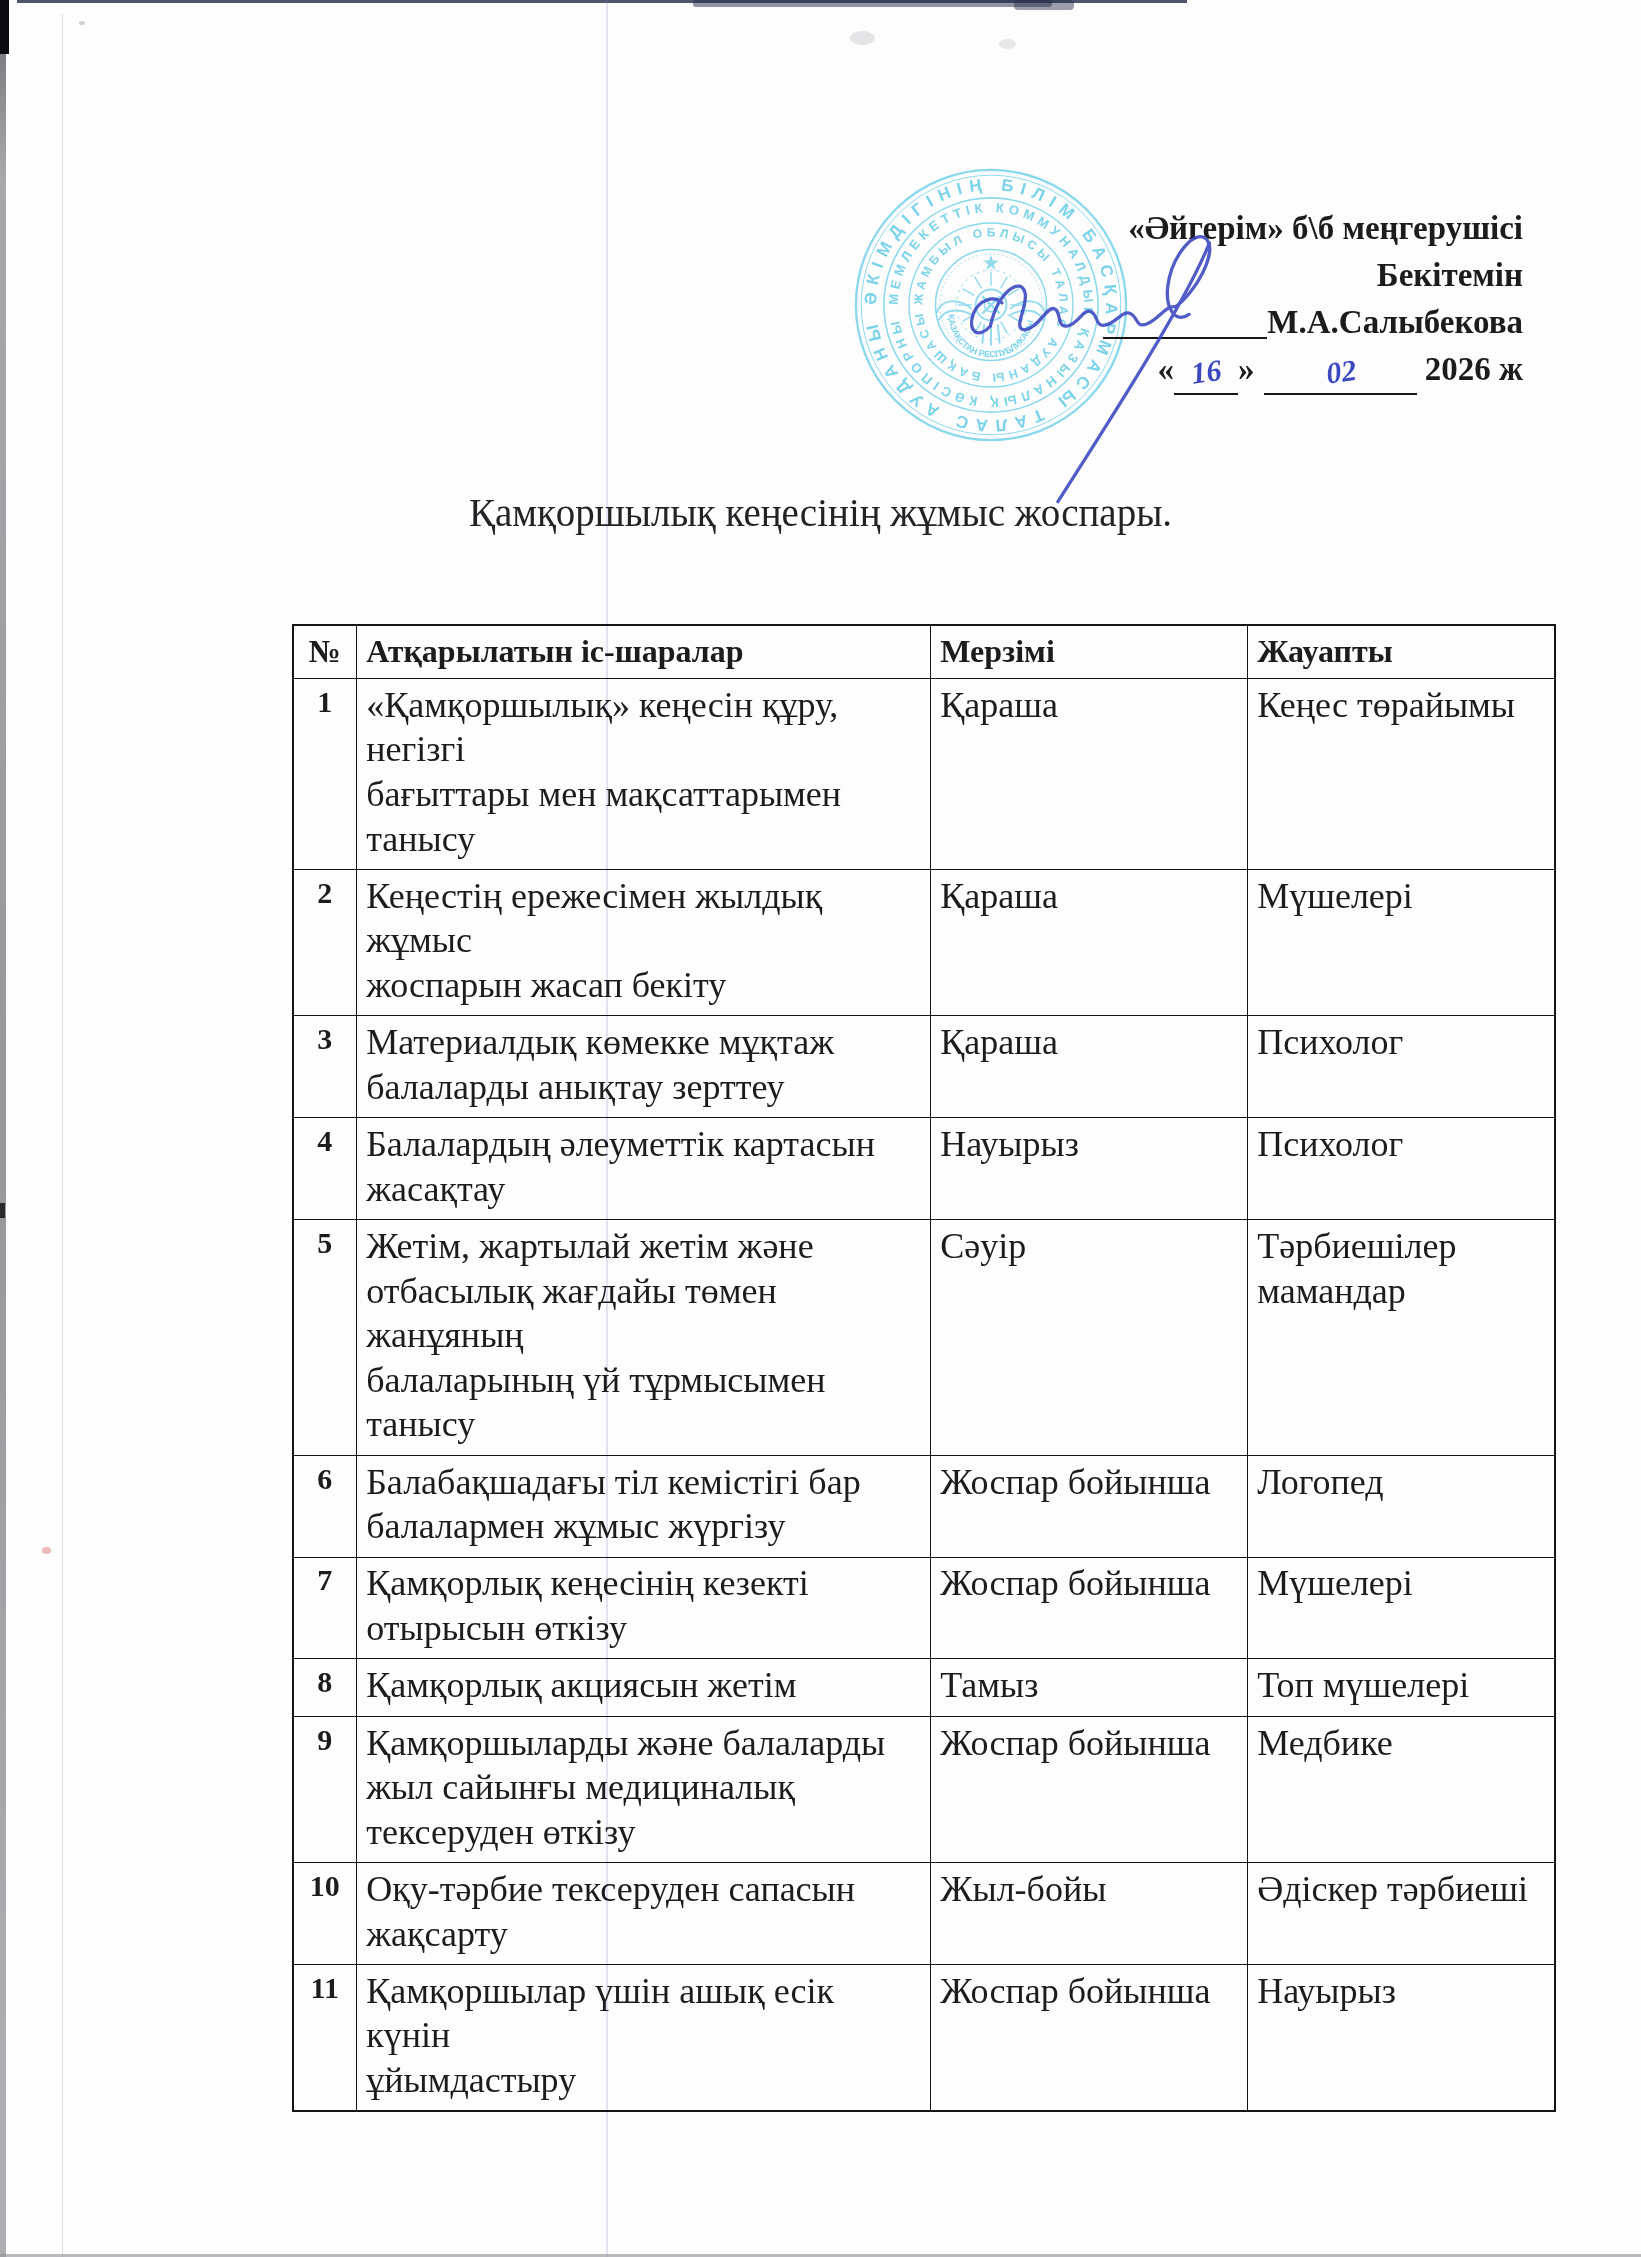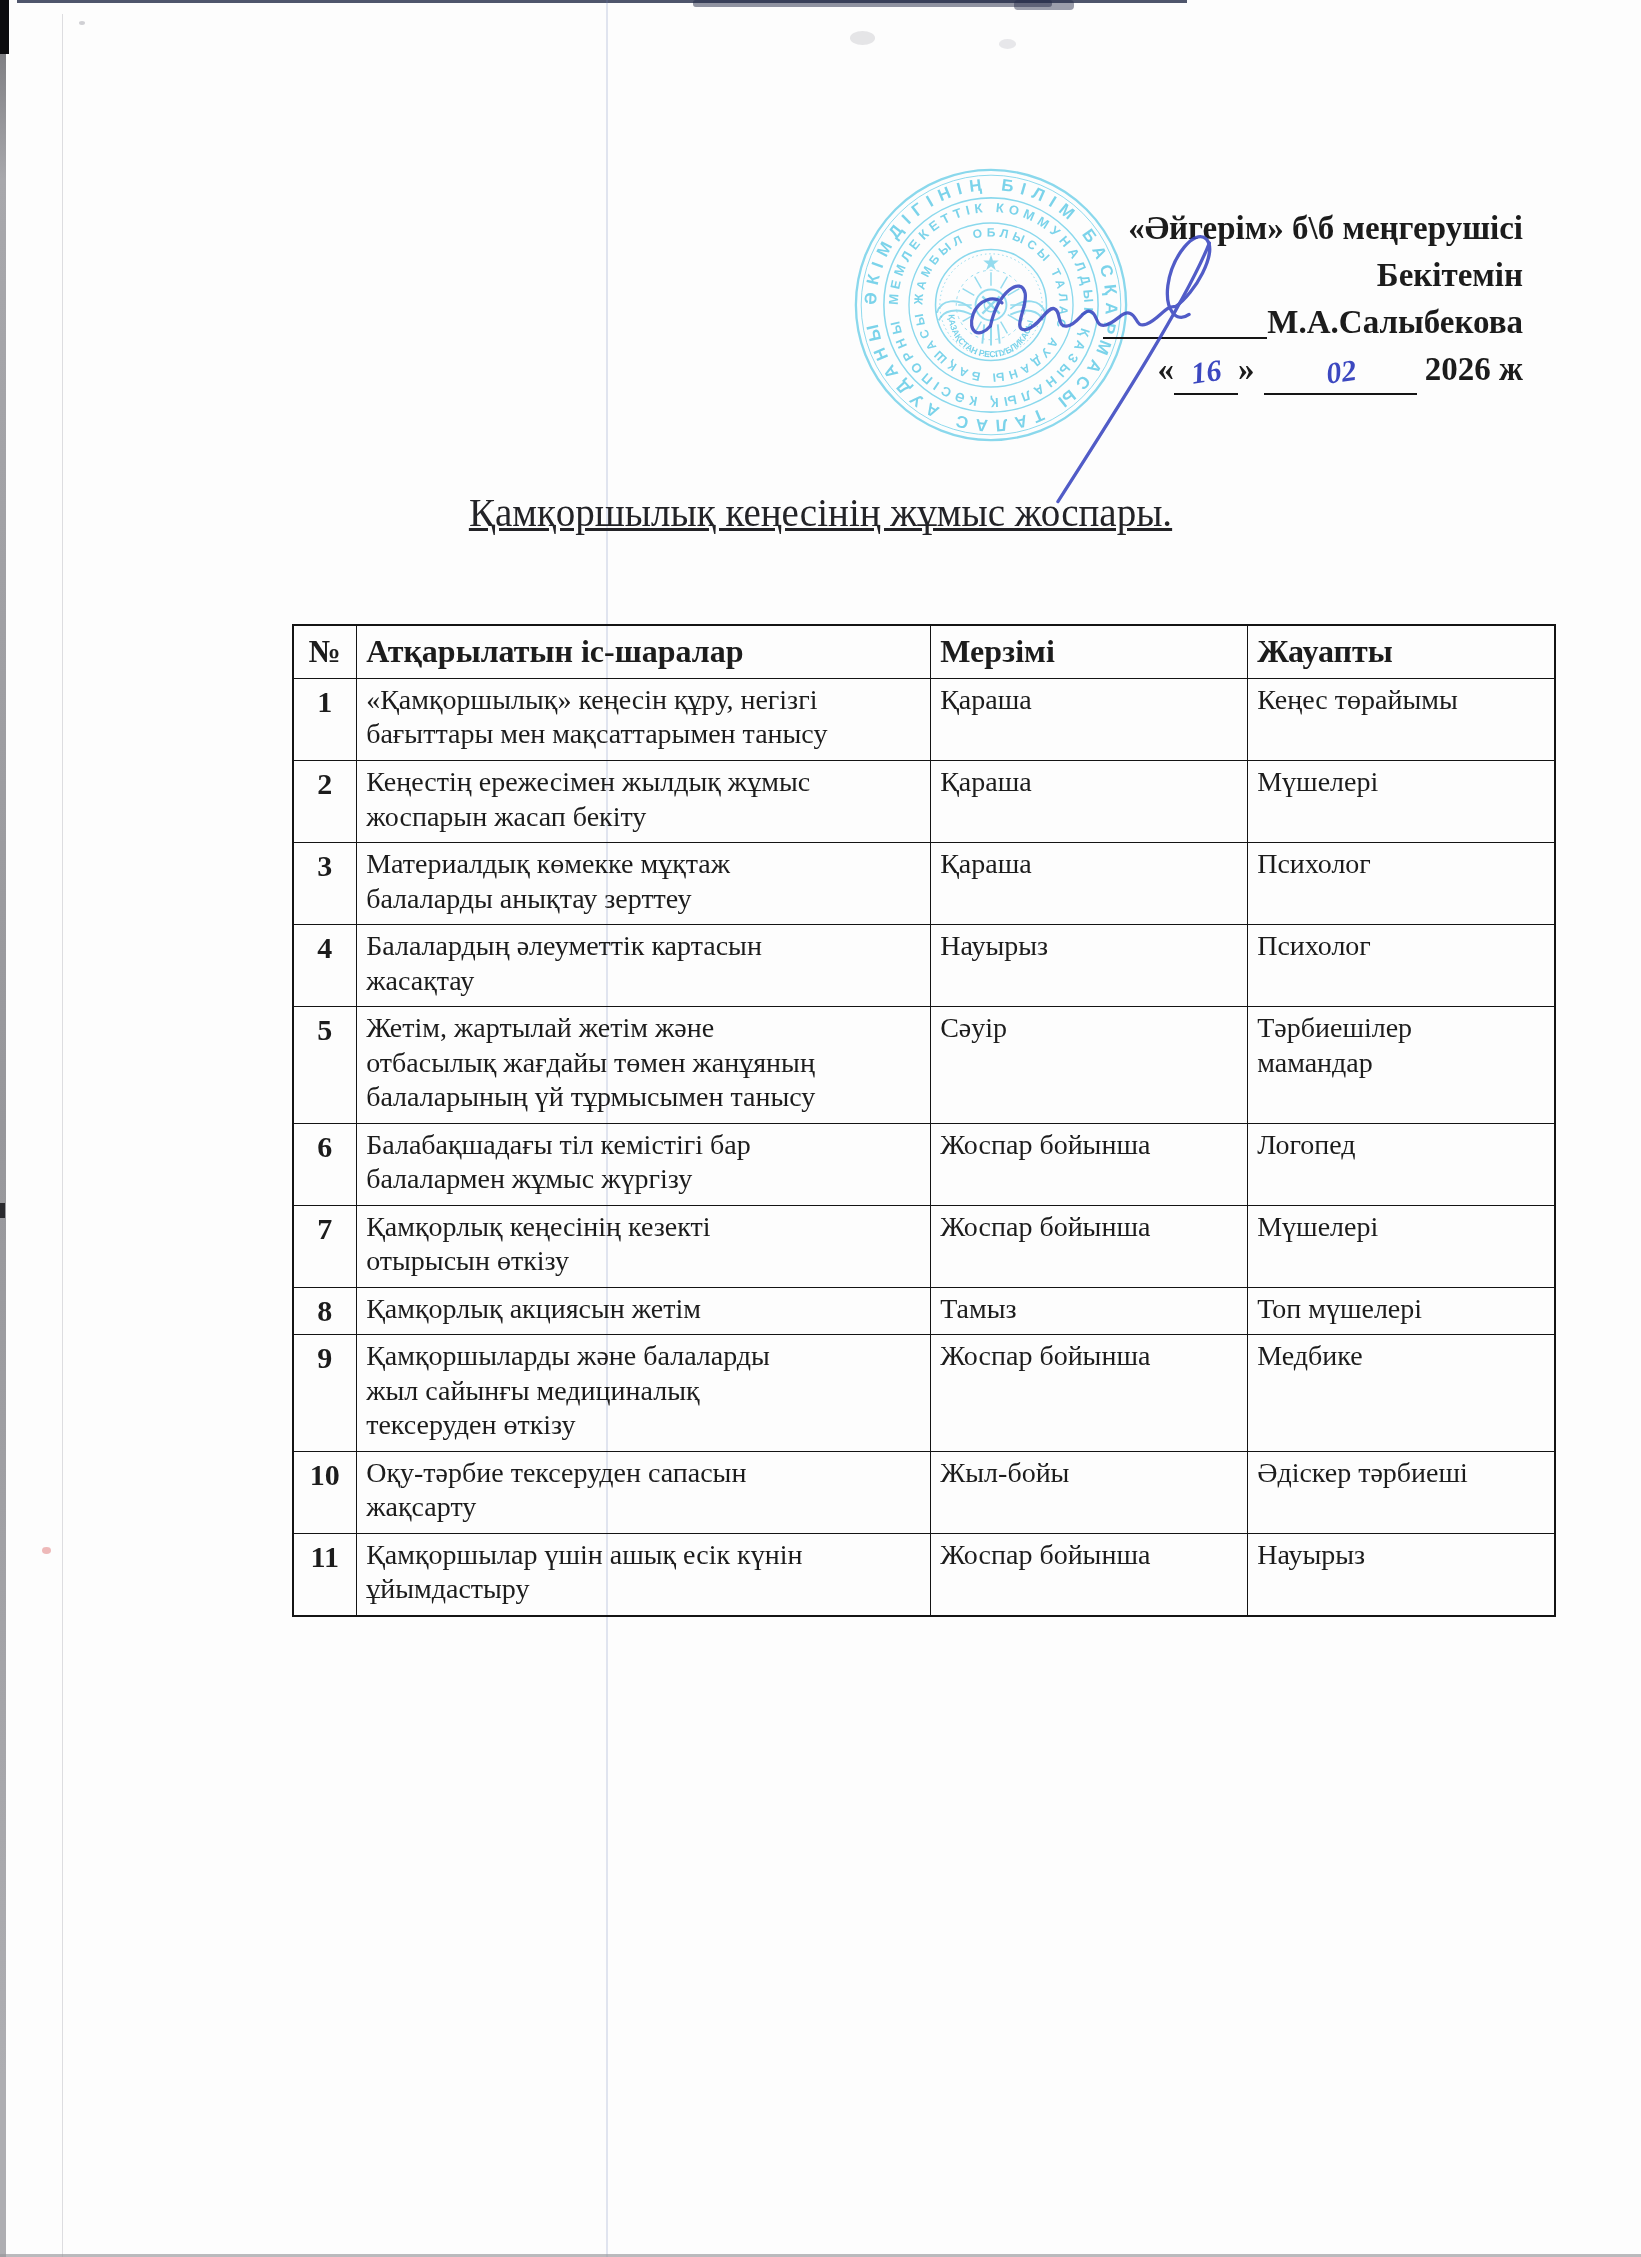--- a/index.html
+++ b/index.html
@@ -36,29 +36,29 @@
   .u-month{width:153px;margin-right:7.7px;}
   .blue-hand{display:inline-block;color:#3c48c0;font-style:italic;font-weight:bold;
     font-size:30px;transform:rotate(-8deg) translateY(1.9px);}
   .gap8{display:inline-block;width:9.7px;}
 
   
   .sig-svg{position:absolute;left:946px;top:217px;width:328px;height:299px;pointer-events:none;}
 
   
   .title-block{position:absolute;top:481px;left:0;width:1641px;text-align:center;
-    font-size:39px;line-height:64px;color:#232327;text-decoration:underline;}
+    font-size:39px;line-height:64px;color:#232327;}
 
   
   table.plan{position:absolute;top:624px;left:292px;width:1261px;border-collapse:collapse;
     border:2.9px solid #141414;table-layout:fixed;}
   table.plan th,table.plan td{border:1.9px solid #141414;vertical-align:top;}
   table.plan th{font-size:32px;font-weight:bold;text-align:left;padding:5.8px 9.7px 7.7px;line-height:1.2;}
   table.plan th.h-num{text-align:center;padding:5.8px 1.9px 7.7px;}
-  table.plan td{font-size:28px;line-height:1.24;padding:3.9px 9.7px 7.7px;white-space:pre-line;}
+  table.plan td{font-size:36px;line-height:1.24;padding:3.9px 9.7px 7.7px;white-space:pre-line;}
   table.plan td.col-num{font-size:30px;font-weight:bold;text-align:center;padding:3.9px 1.9px;white-space:normal;}
 </style>
 </head>
 <body>
 
 <div class="left-strip"></div>
 <div class="corner-black"></div>
 <div class="top-line"></div>
 <div class="top-smudge1"></div>
 <div class="top-smudge2"></div>

